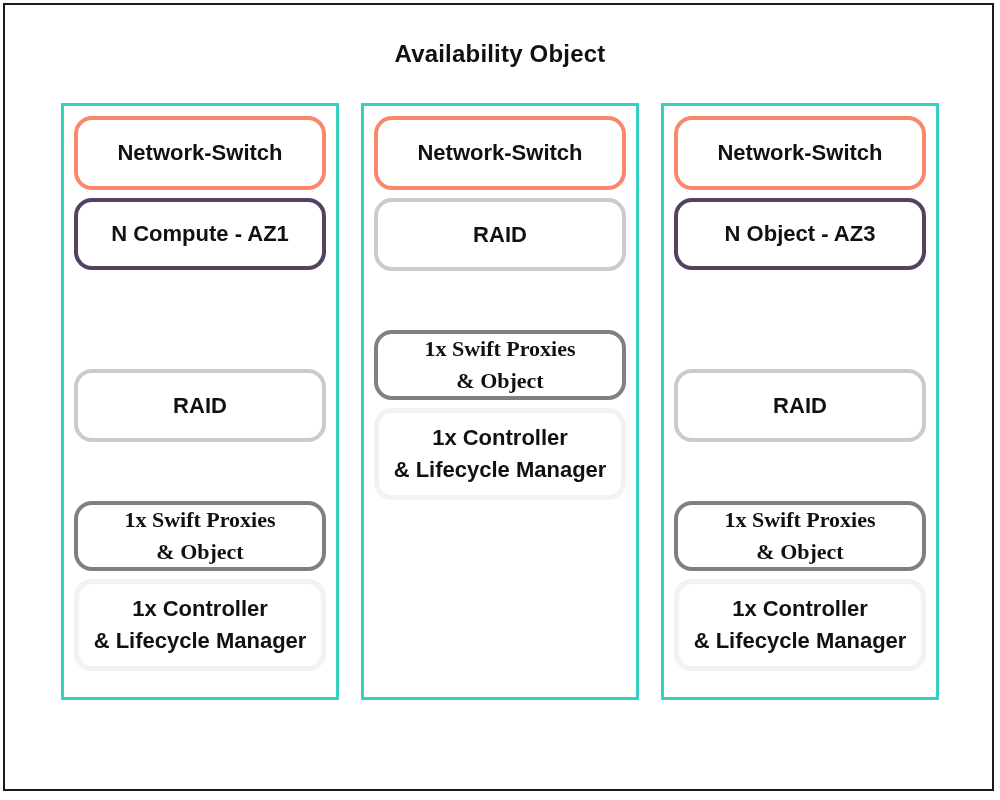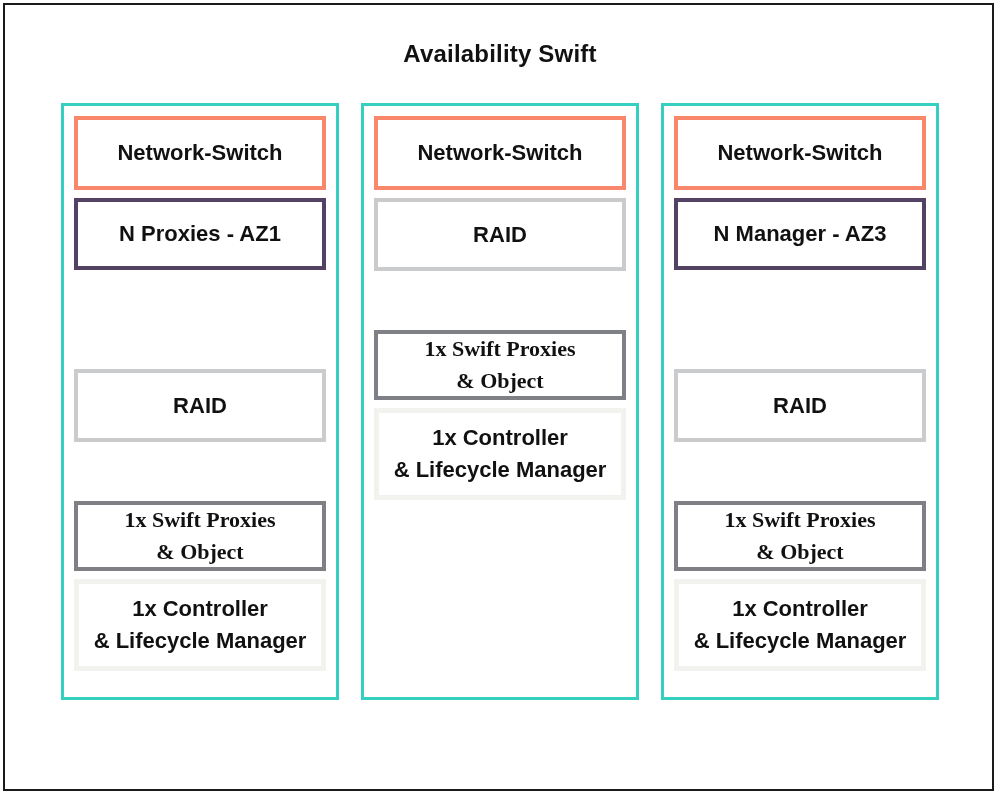--- a/index.html
+++ b/index.html
@@ -59,20 +59,21 @@
     flex-direction: column;
     align-items: center;
     justify-content: center;
     text-align: left;
     font-weight: bold;
     font-size: 22px;
     line-height: 1.45;
     color: var(--text, #111111);
     background: #ffffff;
     flex: none;
+    border-radius: 18px;
   }
   .node-switch {
     height: 74px;
     border: 4px solid var(--switch-border, #f8876b);
     margin-bottom: 8px;
   }
   .node-compute {
     height: 72px;
     border: 4px solid var(--compute-border, #544263);
     margin-bottom: 99px;
@@ -93,30 +94,30 @@
     border: 5px solid var(--controller-border, #f2f2ef);
     background: #ffffff;
   }
 </style>
 </head>
 <body>
 
 <div class="page">
   <div class="outer-frame"></div>
 
-  <div class="diagram-title">Availability Swift</div>
+  <div class="diagram-title">Availability Object</div>
 
   <div class="zones-row">
 
     <div class="zone">
       <div class="node node-switch">
         <span>Network-Switch</span>
       </div>
       <div class="node node-compute">
-        <span>N Proxies - AZ1</span>
+        <span>N Compute - AZ1</span>
       </div>
       <div class="node node-raid">
         <span>RAID</span>
       </div>
       <div class="node node-swift">
         <span>1x Swift Proxies</span>
         <span>&amp; Object</span>
       </div>
       <div class="node node-controller">
         <span>1x Controller</span>
@@ -139,21 +140,21 @@
         <span>1x Controller</span>
         <span>&amp; Lifecycle Manager</span>
       </div>
     </div>
 
     <div class="zone">
       <div class="node node-switch">
         <span>Network-Switch</span>
       </div>
       <div class="node node-compute">
-        <span>N Manager - AZ3</span>
+        <span>N Object - AZ3</span>
       </div>
       <div class="node node-raid">
         <span>RAID</span>
       </div>
       <div class="node node-swift">
         <span>1x Swift Proxies</span>
         <span>&amp; Object</span>
       </div>
       <div class="node node-controller">
         <span>1x Controller</span>

